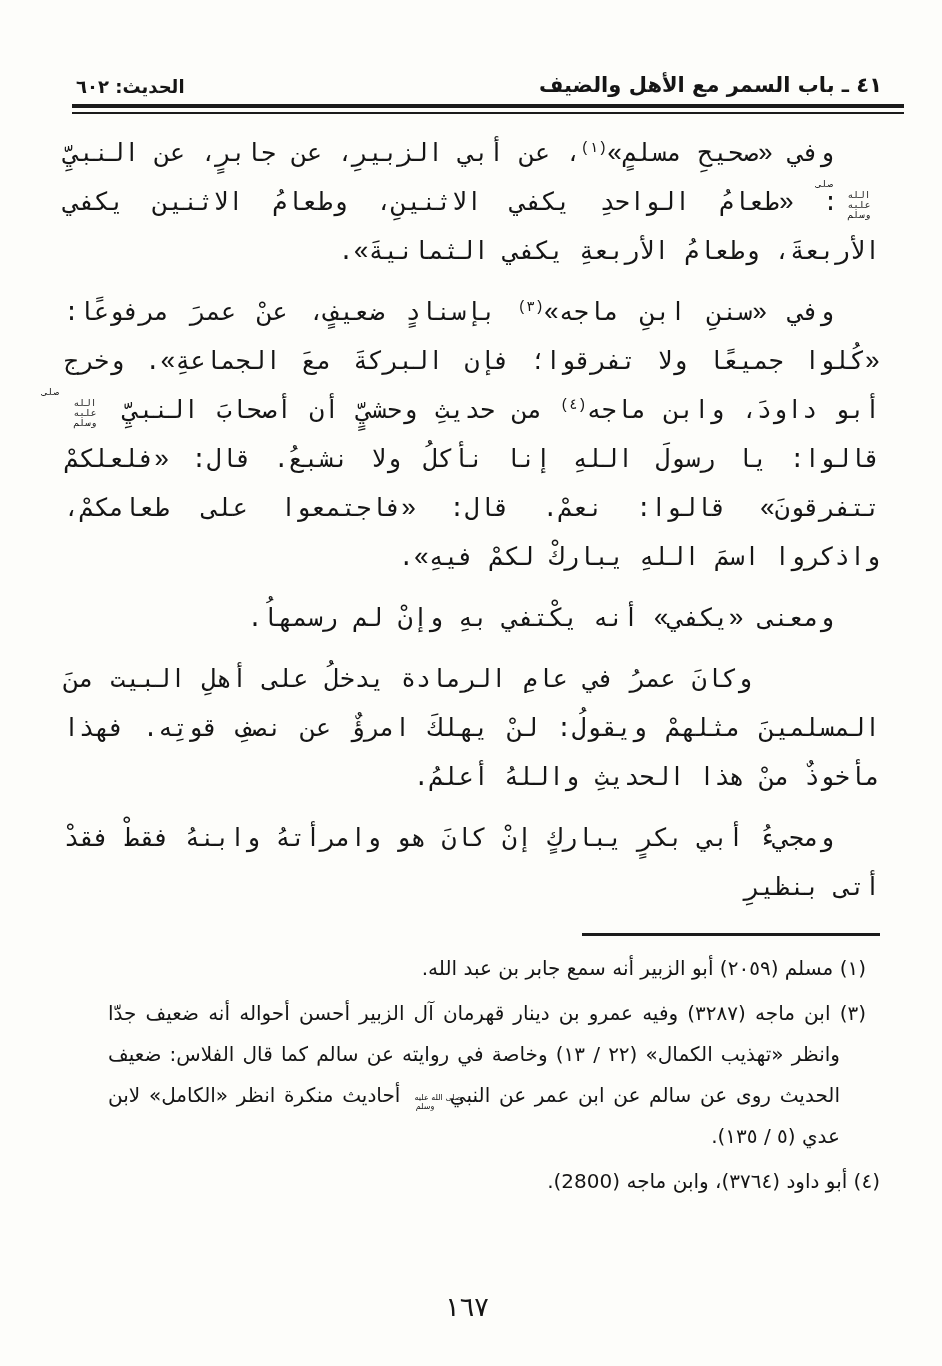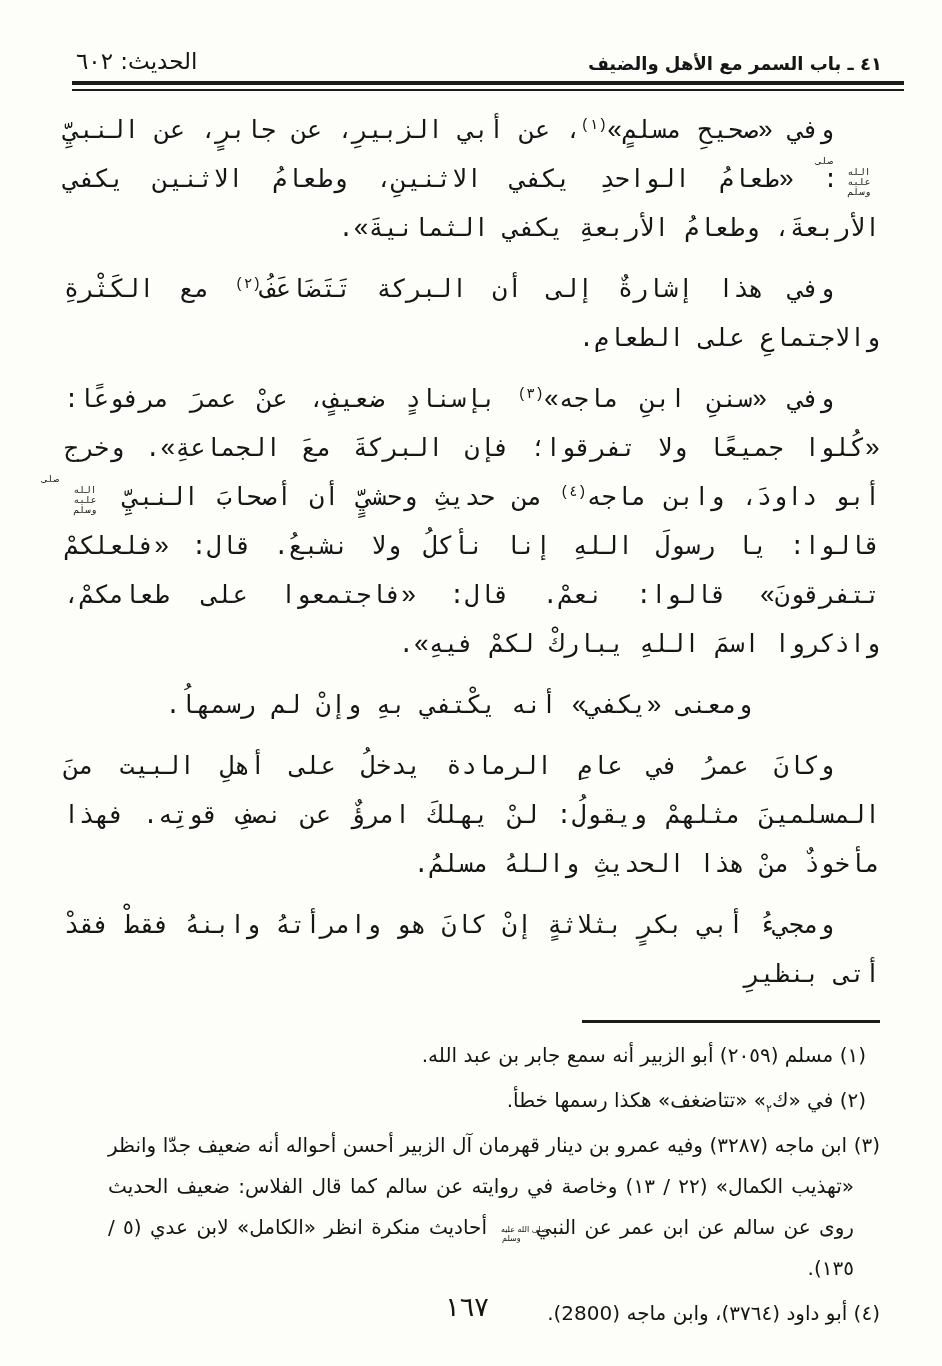--- a/index.html
+++ b/index.html
@@ -21,26 +21,27 @@
   }
   
   .header {
     display: flex;
     justify-content: space-between;
     align-items: flex-end;
     padding: 48px 60px 0 76px;
   }
   .chapter-title {
     font-weight: bold;
-    font-size: 18px;
+    font-size: 21px;
     letter-spacing: 0;
   }
   .hadith-no {
-    font-weight: normal;
-    font-size: 23px;
+    font-weight: bold;
+    font-size: 18px;
+    margin-top: 28px;
   }
   .header-rule {
     margin: 7px 38px 0 72px;
     height: 4px;
     border-top: 4px solid #1b1b1b;
     border-bottom: 2px solid #1b1b1b;
   }
   
   .body-text {
     padding: 16px 62px 0 64px;
@@ -121,31 +122,29 @@
 
   <div class="header">
     <div class="chapter-title">٤١ ـ باب السمر مع الأهل والضيف</div>
     <div class="hadith-no">الحديث: ٦٠٢</div>
   </div>
 
   <div class="header-rule"></div>
 
   <div class="body-text">
       <p>وفي «صحيحِ مسلمٍ»<span class="fnref">(١)</span>، عن أبي الزبيرِ، عن جابرٍ، عن النبيِّ <span class="saw">صلى الله عليه وسلم</span>: «طعامُ الواحدِ يكفي الاثنينِ، وطعامُ الاثنين يكفي الأربعةَ، وطعامُ الأربعةِ يكفي الثمانيةَ».</p>
-      <p>وفي هذا إشارةٌ إلى أن البركة تَتَضَاعَفُ<span class="fnref">(٢)</span> مع الكَثْرةِ والاجتماعِ على الطعامِ.</p>
       <p>وفي «سننِ ابنِ ماجه»<span class="fnref">(٣)</span> بإسنادٍ ضعيفٍ، عنْ عمرَ مرفوعًا: «كُلوا جميعًا ولا تفرقوا؛ فإن البركةَ معَ الجماعةِ». وخرج أبو داودَ، وابن ماجه<span class="fnref">(٤)</span> من حديثِ وحشيٍّ أن أصحابَ النبيِّ <span class="saw">صلى الله عليه وسلم</span> قالوا: يا رسولَ اللهِ إنا نأكلُ ولا نشبعُ. قال: «فلعلكمْ تتفرقونَ» قالوا: نعمْ. قال: «فاجتمعوا على طعامكمْ، واذكروا اسمَ اللهِ يباركْ لكمْ فيهِ».</p>
       <p>ومعنى «يكفي» أنه يكْتفي بهِ وإنْ لم رسمهاُ.</p>
-      <p>وكانَ عمرُ في عامِ الرمادة يدخلُ على أهلِ البيت منَ المسلمينَ مثلهمْ ويقولُ: لنْ يهلكَ امرؤٌ عن نصفِ قوتِه. فهذا مأخوذٌ منْ هذا الحديثِ واللهُ مسلمُ.</p>
-      <p>ومجيءُ أبي بكرٍ بثلاثةٍ إنْ كانَ هو وامرأتهُ وابنهُ فقطْ فقدْ أتى بنظيرِ</p>
+      <p>وكانَ عمرُ في عامِ الرمادة يدخلُ على أهلِ البيت منَ المسلمينَ مثلهمْ ويقولُ: لنْ يهلكَ امرؤٌ عن نصفِ قوتِه. فهذا مأخوذٌ منْ هذا الحديثِ واللهُ أعلمُ.</p>
+      <p>ومجيءُ أبي بكرٍ يباركٍ إنْ كانَ هو وامرأتهُ وابنهُ فقطْ فقدْ أتى بنظيرِ</p>
     </div>
 
   <div class="fn-sep"></div>
 
   <div class="footnotes">
       <div class="footnote">(١) مسلم (٢٠٥٩) أبو الزبير أنه سمع جابر بن عبد الله.</div>
-      <div class="footnote">(٢) في «ك<span class="subnum">٢</span>» «تتاضغف» هكذا رسمها خطأ.</div>
       <div class="footnote">(٣) ابن ماجه (٣٢٨٧) وفيه عمرو بن دينار قهرمان آل الزبير أحسن أحواله أنه ضعيف جدّا وانظر «تهذيب الكمال» (٢٢ / ١٣) وخاصة في روايته عن سالم كما قال الفلاس: ضعيف الحديث روى عن سالم عن ابن عمر عن النبي <span class="saw">صلى الله عليه وسلم</span> أحاديث منكرة انظر «الكامل» لابن عدي (٥ / ١٣٥).</div>
       <div class="footnote">(٤) أبو داود (٣٧٦٤)، وابن ماجه (2800).</div>
     </div>
 
   <div class="page-number">١٦٧</div>
 
 </div>
 
 </body></html>

